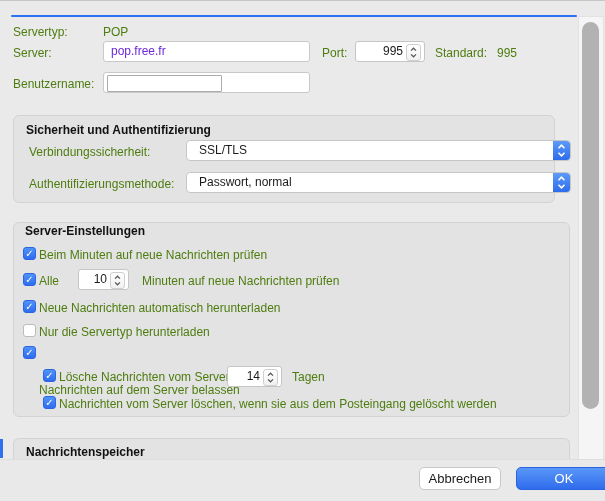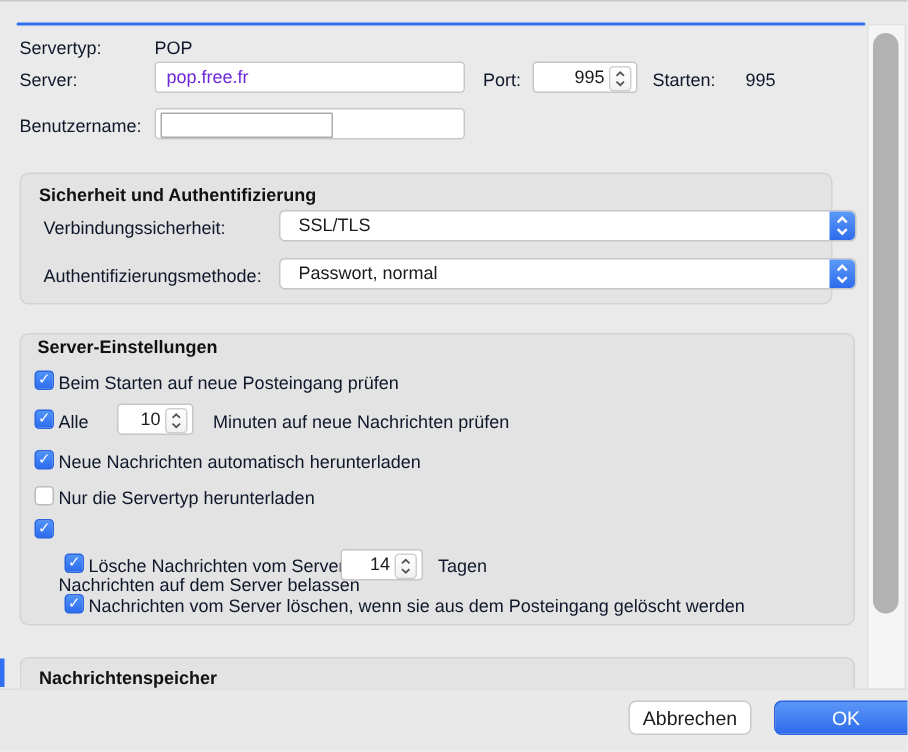--- a/index.html
+++ b/index.html
@@ -1,21 +1,21 @@
 <!DOCTYPE html>
 <html><head>
 <meta charset="utf-8">
 <style>
   html,body{margin:0;padding:0;}
   body{width:605px;height:501px;overflow:hidden;
        font-family:"Liberation Sans","DejaVu Sans",sans-serif;
        -webkit-font-smoothing:antialiased;}
   .window{position:relative;width:605px;height:501px;background:#eaeaea;overflow:hidden;}
   .abs{position:absolute;}
-  .lbl{font-size:12px;color:#0f172a;white-space:nowrap;line-height:14px;}
+  .lbl{font-size:12px;color:#4d7c0f;white-space:nowrap;line-height:14px;}
   .bold{font-weight:700;color:#111;}
   
   .top-hairline{left:0;top:0;width:605px;height:1px;background:#c6c6c6;}
   .focus-line{left:11px;top:15px;width:566px;height:2px;background:#2f6ff2;border-radius:1px;}
   .focus-frag{left:0;top:439px;width:3px;height:19px;background:#2f6ff2;}
   
   .field{background:#fff;border:1px solid #c9c9c9;border-radius:3px;box-sizing:border-box;}
   .field .txt{font-size:12px;color:#6d28d9;line-height:19px;padding-left:7px;white-space:nowrap;overflow:hidden;}
   .inner-field{position:absolute;left:3px;top:2px;width:113px;height:15px;background:#fff;
                border:1px solid #ababab;border-radius:1px;}
@@ -66,21 +66,21 @@
   <div class="abs lbl" style="left:322px;top:46px;">Port:</div>
   <div class="abs spin" style="left:355px;top:41px;width:70px;height:21px;">
     <div class="num">995</div>
     <div class="stepper">
       <svg width="7" height="11" viewBox="0 0 7 11">
         <polyline points="1,3.6 3.5,1.2 6,3.6" fill="none" stroke="#555" stroke-width="1.2"></polyline>
         <polyline points="1,7.4 3.5,9.8 6,7.4" fill="none" stroke="#555" stroke-width="1.2"></polyline>
       </svg>
     </div>
   </div>
-  <div class="abs lbl" style="left:435px;top:46px;">Starten:</div>
+  <div class="abs lbl" style="left:435px;top:46px;">Standard:</div>
   <div class="abs lbl" style="left:497px;top:46px;">995</div>
 
   <div class="abs lbl" style="left:13px;top:77px;">Benutzername:</div>
   <div class="abs field" style="left:103px;top:72px;width:207px;height:21px;">
     <div class="inner-field">
       <span class="txt"></span>
     </div>
   </div>
 
   <div class="abs group" style="left:13px;top:115px;width:542px;height:88px;">
@@ -106,21 +106,21 @@
       </div>
     </div>
   </div>
 
   <div class="abs group" style="left:13px;top:222px;width:557px;height:195px;"></div>
   <div class="abs lbl bold" style="left:25px;top:224px;">Server-Einstellungen</div>
 
   <div class="abs cb checked" style="left:23px;top:247px;">
       <span class="check">✓</span>
     </div>
-  <div class="abs lbl" style="left:39px;top:248px;">Beim Starten auf neue Posteingang prüfen</div>
+  <div class="abs lbl" style="left:39px;top:248px;">Beim Minuten auf neue Nachrichten prüfen</div>
 
   <div class="abs cb checked" style="left:23px;top:273px;">
       <span class="check">✓</span>
     </div>
   <div class="abs lbl" style="left:39px;top:274px;">Alle</div>
   <div class="abs spin" style="left:78px;top:269px;width:51px;height:21px;">
     <div class="num">10</div>
     <div class="stepper">
       <svg width="7" height="11" viewBox="0 0 7 11">
         <polyline points="1,3.6 3.5,1.2 6,3.6" fill="none" stroke="#555" stroke-width="1.2"></polyline>

